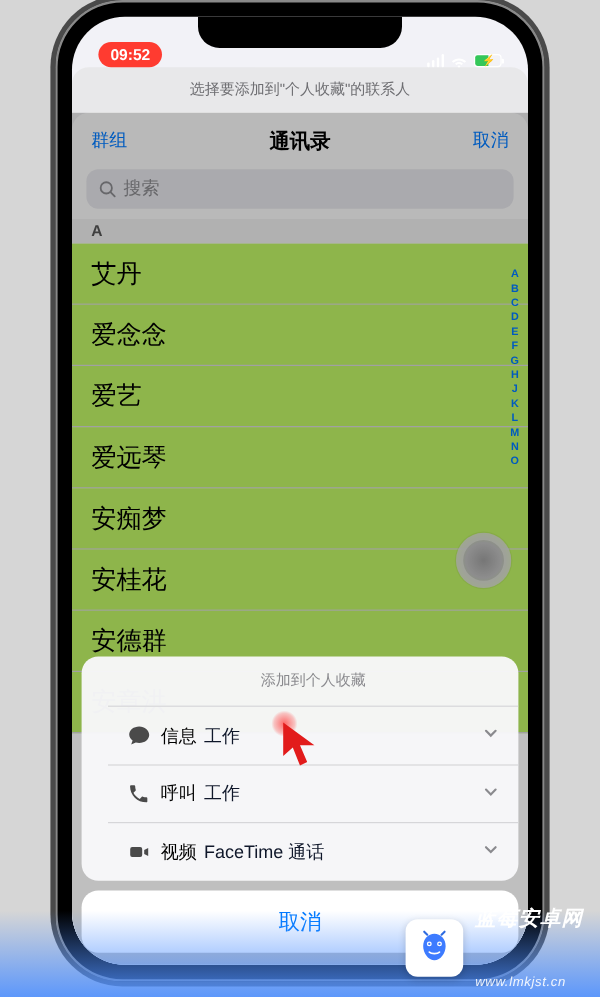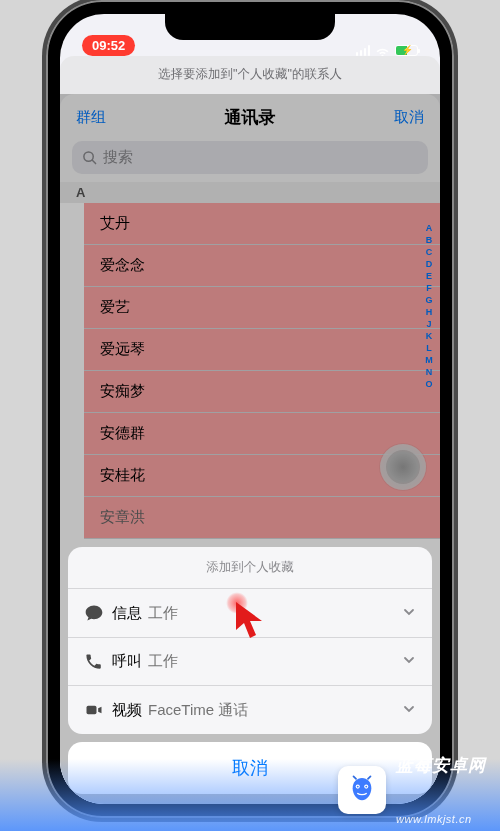--- a/index.html
+++ b/index.html
@@ -102,24 +102,23 @@
   .search svg { flex: 0 0 auto; margin-right: 6px; }
 
   .list { flex: 1; overflow: hidden; position: relative; background:#fff; }
   .section-header {
     background: #ececec; color: #555;
     font-size: 13px; font-weight: 600;
     padding: 3px 16px;
   }
   .row {
     padding: 11px 16px;
-    font-size: 15px; color: #000;
+    font-size: 21px; color: #000;
     border-bottom: 0.5px solid #d6d6d9;
-    background: #fca5a5;
-    margin-left: 24px;
+    background: #bef264;
   }
   .row.dim { color: #666; }
 
   .index-bar {
     position: absolute; right: 4px; top: 128px;
     display: flex; flex-direction: column; gap: 0;
     font-size: 9px; color: #007aff; font-weight: 600;
     z-index: 5;
   }
   .index-bar span { height: 12px; line-height: 12px; text-align: center; width: 14px; }
@@ -140,37 +139,38 @@
   }
   .sheet {
     position: absolute; left: 8px; right: 8px; bottom: 10px;
     z-index: 35;
   }
   .sheet-block {
     background: rgba(248,248,250,0.96);
     border-radius: 14px;
     overflow: hidden;
     margin-bottom: 8px;
+    padding-left: 22px;
   }
   .sheet-title {
     text-align: center; font-size: 12.5px; color: #8a8a8e;
     padding: 12px 0;
     border-bottom: 0.5px solid #d6d6d9;
   }
   .sheet-row {
     display: flex; align-items: center;
     padding: 14px 16px;
     border-bottom: 0.5px solid #d6d6d9;
     font-size: 15px;
     position: relative;
   }
   .sheet-row:last-child { border-bottom: none; text-align: center; }
   .sheet-row .icon { width: 28px; color: #4a4a4a; display:flex; align-items:center; }
   .sheet-row .label { color: #000; margin-right: 6px; }
-  .sheet-row .detail { color: #737373; }
+  .sheet-row .detail { color: #0f172a; }
   .sheet-row .chev { margin-left: auto; color: #8a8a8e; }
 
   .cancel-block {
     background: #fff; border-radius: 14px;
     text-align: center; font-size: 18px; color: #007aff; font-weight: 500;
     padding: 14px 0;
   }
 
   
   .cursor {
@@ -250,22 +250,22 @@
         <span>搜索</span>
       </div>
 
       <div class="list">
         <div class="section-header">A</div>
         <div class="row">艾丹</div>
         <div class="row">爱念念</div>
         <div class="row">爱艺</div>
         <div class="row">爱远琴</div>
         <div class="row">安痴梦</div>
+        <div class="row">安桂花</div>
         <div class="row">安德群</div>
-        <div class="row">安桂花</div>
         <div class="row dim">安章洪</div>
       </div>
 
       <div class="index-bar">
         <span>A</span>
         <span>B</span>
         <span>C</span>
         <span>D</span>
         <span>E</span>
         <span>F</span>

